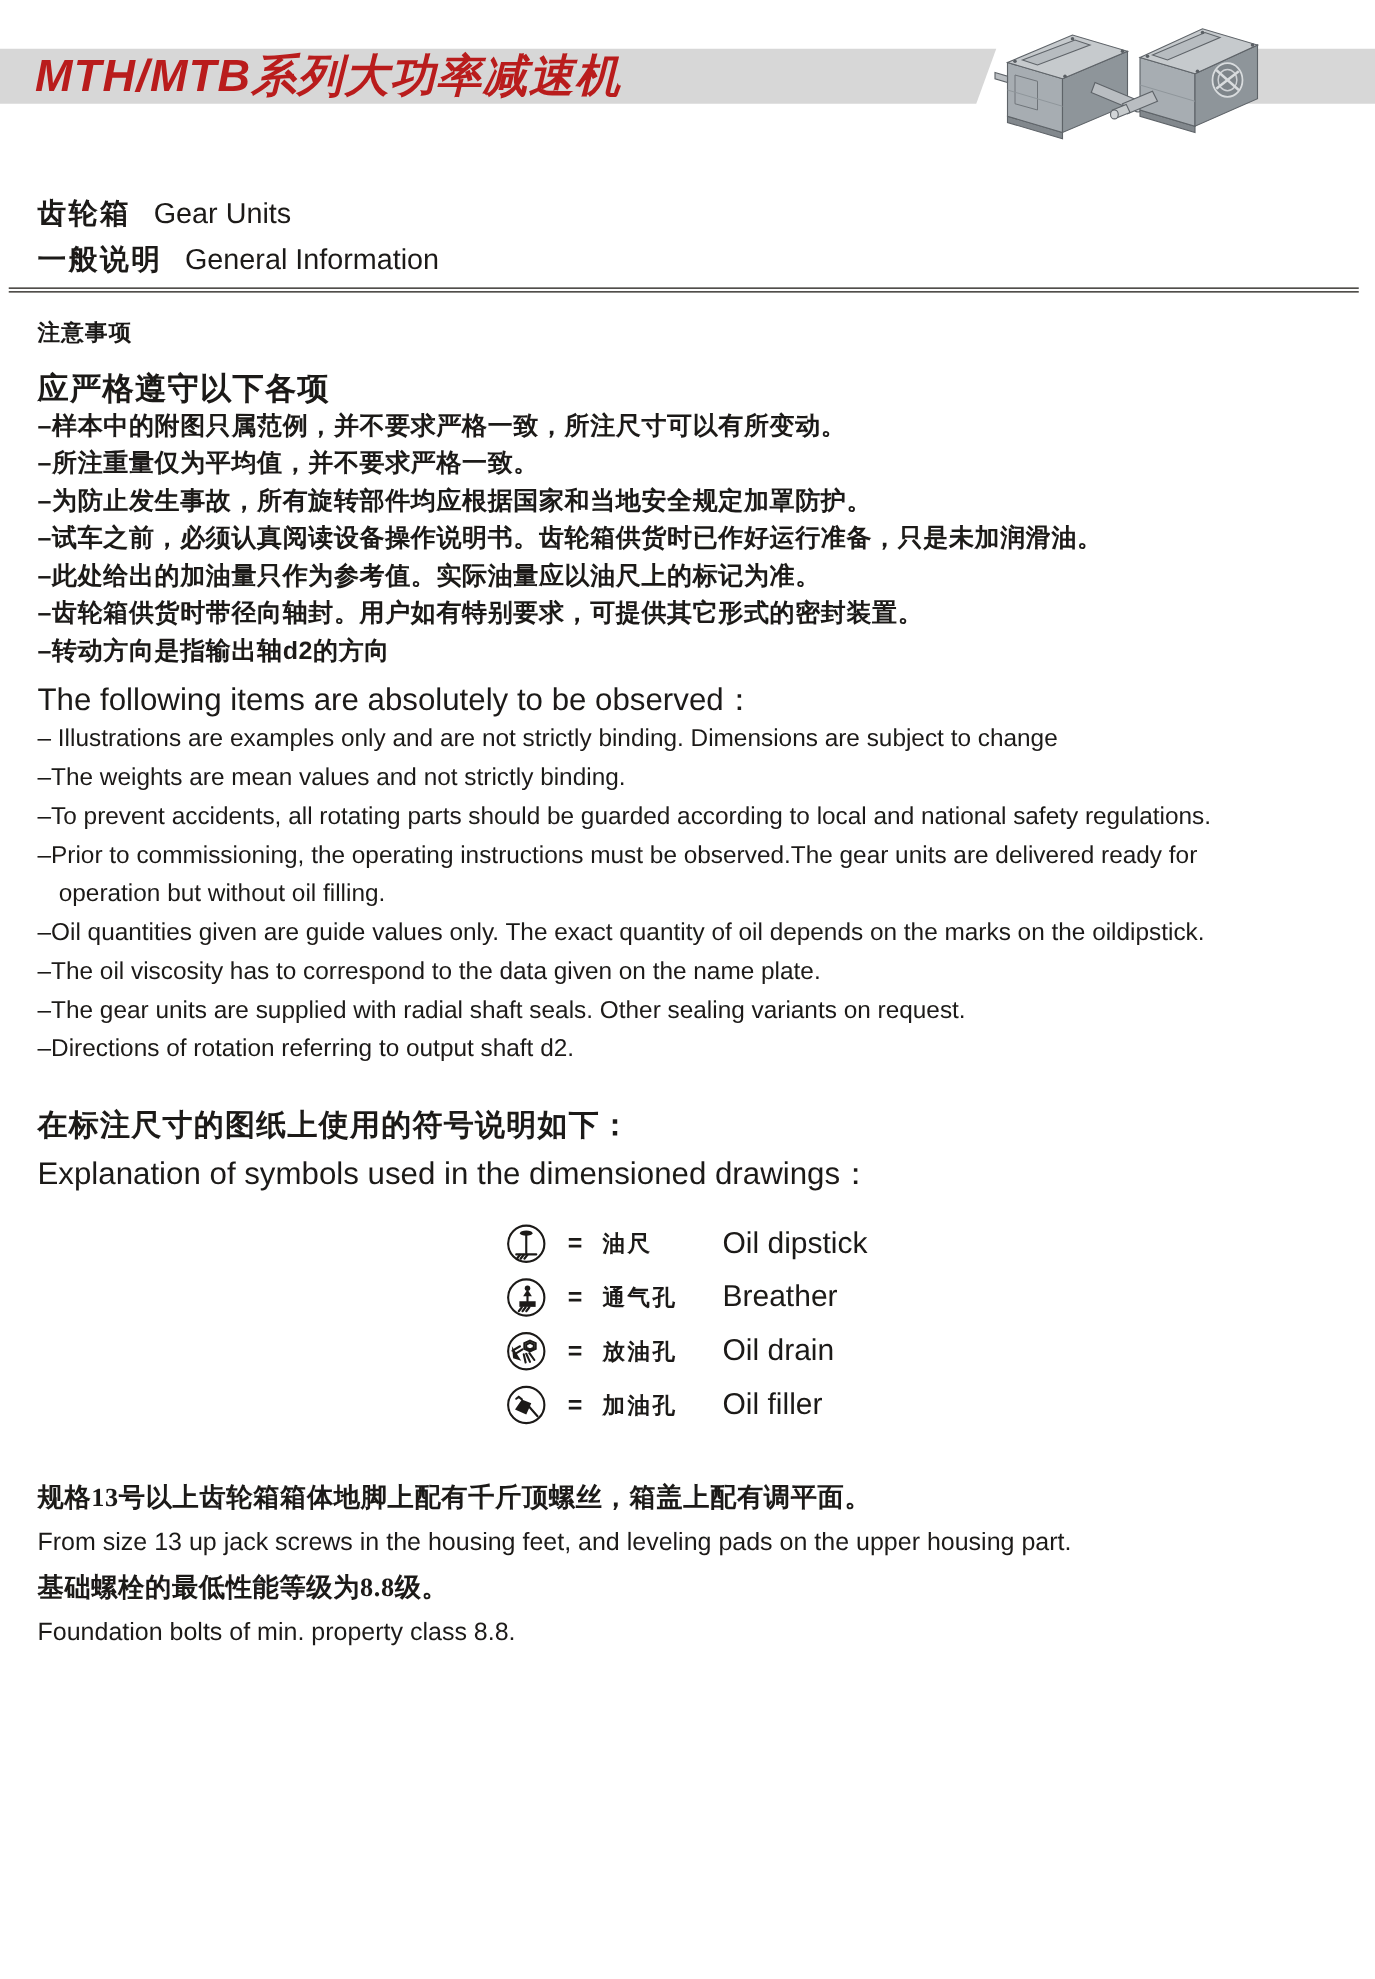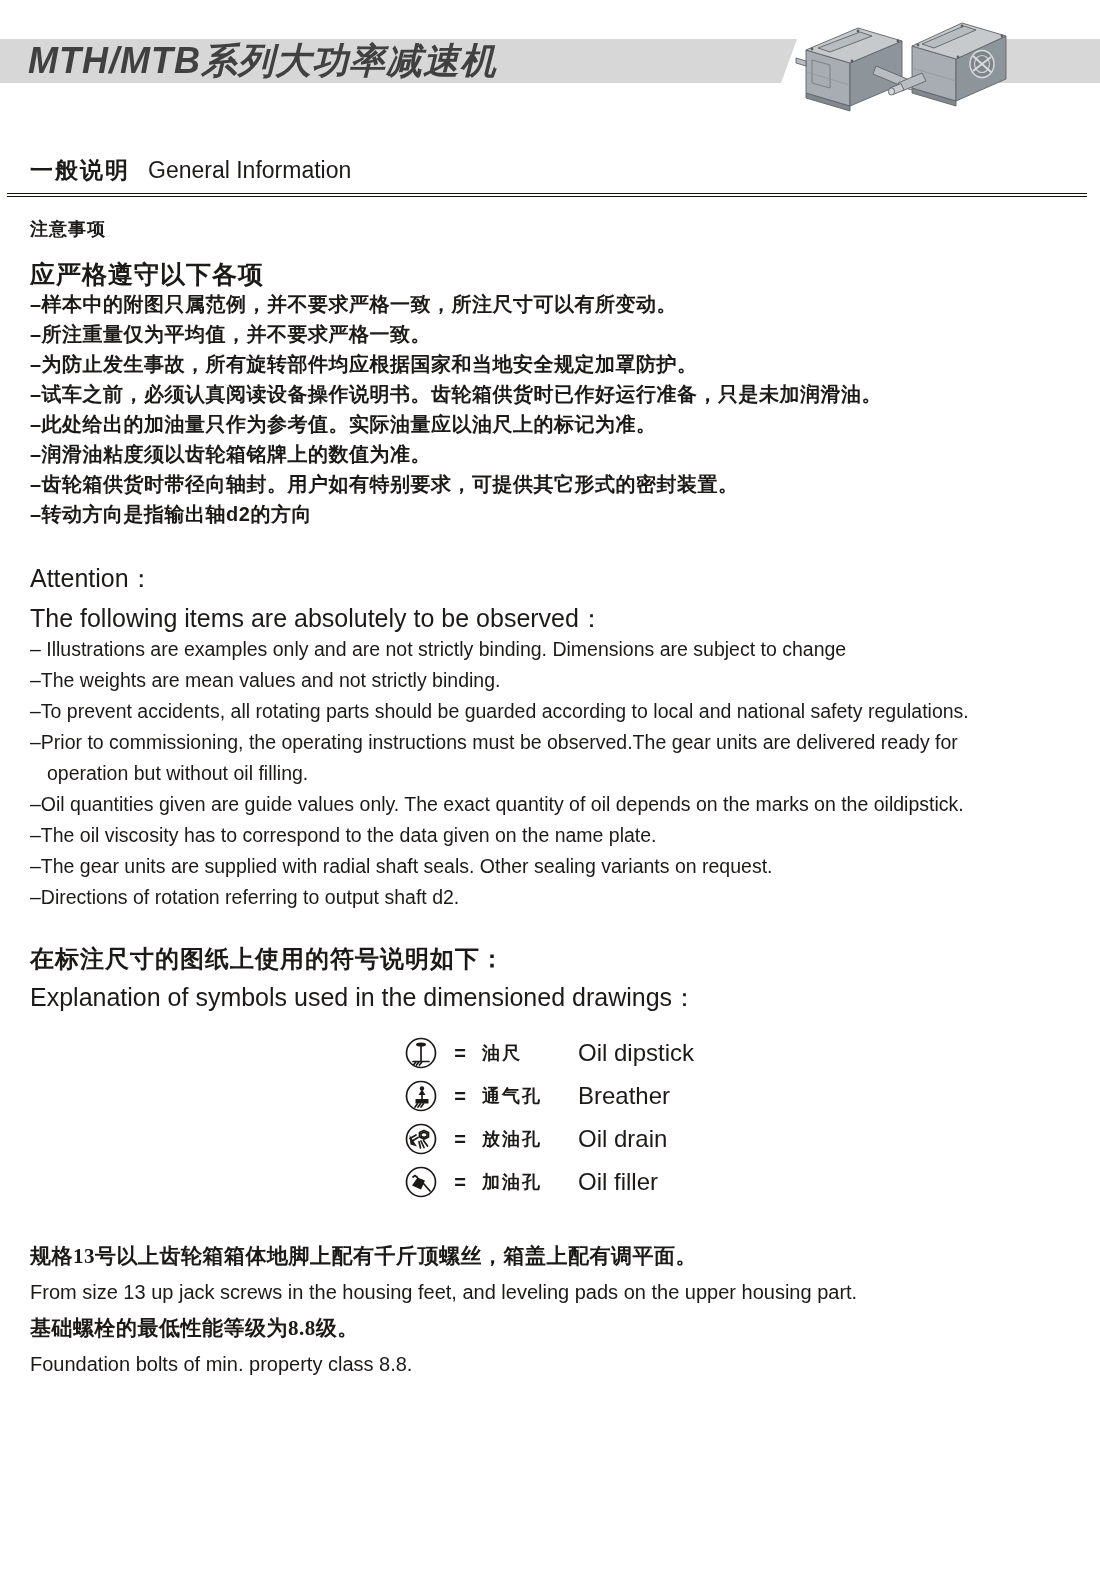--- a/index.html
+++ b/index.html
@@ -7,21 +7,21 @@
     position:relative;width:1100px;height:1583px;background:#ffffff;
     font-family:"Liberation Sans","DejaVu Sans",sans-serif;
     color:#1c1a18;overflow:hidden;
   }
   
   .banner{position:relative;height:130px;}
   .banner-art{position:absolute;inset:0;width:1100px;height:130px;}
   .banner-title{
     position:absolute;left:28px;top:38px;margin:0;
     font-size:36px;line-height:46px;font-style:italic;font-weight:700;
-    letter-spacing:1px;color:#404040;white-space:nowrap;
+    letter-spacing:1px;color:#b91c1c;white-space:nowrap;
   }
   
   .content{padding:0 25px 0 30px;}
   
   .title-block{margin-top:22px;}
   .title-line{font-size:23px;line-height:37px;}
   .title-line .zh{font-weight:700;margin-right:18px;letter-spacing:2px;}
   .title-line .en{font-weight:400;}
   .rule{
     border:none;height:1.5px;background:#ffffff;
@@ -108,42 +108,43 @@
         <line x1="912" y1="68" x2="956" y2="81" stroke="#8f969b" stroke-width="0.8"></line>
       </g>
     </svg>
     <h1 class="banner-title">MTH/MTB系列大功率减速机</h1>
   </header>
 
   <main class="content">
 
     <section class="title-block">
       <div class="title-line">
+        <span class="zh">齿轮箱</span><span class="en">Gear Units</span>
+      </div>
+      <div class="title-line">
         <span class="zh">一般说明</span><span class="en">General Information</span>
       </div>
     </section>
 
     <hr class="rule">
 
     <section>
       <h2 class="h-zh-sm">注意事项</h2>
       <h3 class="h-zh-lg">应严格遵守以下各项</h3>
 
       <ul class="plain zh-list">
         <li>–样本中的附图只属范例，并不要求严格一致，所注尺寸可以有所变动。</li>
         <li>–所注重量仅为平均值，并不要求严格一致。</li>
         <li>–为防止发生事故，所有旋转部件均应根据国家和当地安全规定加罩防护。</li>
         <li>–试车之前，必须认真阅读设备操作说明书。齿轮箱供货时已作好运行准备，只是未加润滑油。</li>
         <li>–此处给出的加油量只作为参考值。实际油量应以油尺上的标记为准。</li>
-        <li>–润滑油粘度须以齿轮箱铭牌上的数值为准。</li>
         <li>–齿轮箱供货时带径向轴封。用户如有特别要求，可提供其它形式的密封装置。</li>
         <li>–转动方向是指输出轴d2的方向</li>
       </ul>
 
-      <h2 class="h-en-sm">Attention：</h2>
       <h3 class="h-en-lg">The following items are absolutely to be observed：</h3>
 
       <ul class="plain en-list">
         <li>– Illustrations are examples only and are not strictly binding. Dimensions are subject to change</li>
         <li>–The weights are mean values and not strictly binding.</li>
         <li>–To prevent accidents, all rotating parts should be guarded according to local and national safety regulations.</li>
         <li>–Prior to commissioning, the operating instructions must be observed.The gear units are delivered ready for operation but without oil filling.</li>
         <li>–Oil quantities given are guide values only. The exact quantity of oil depends on the marks on the oildipstick.</li>
         <li>–The oil viscosity has to correspond to the data given on the name plate.</li>
         <li>–The gear units are supplied with radial shaft seals. Other sealing variants on request.</li>

